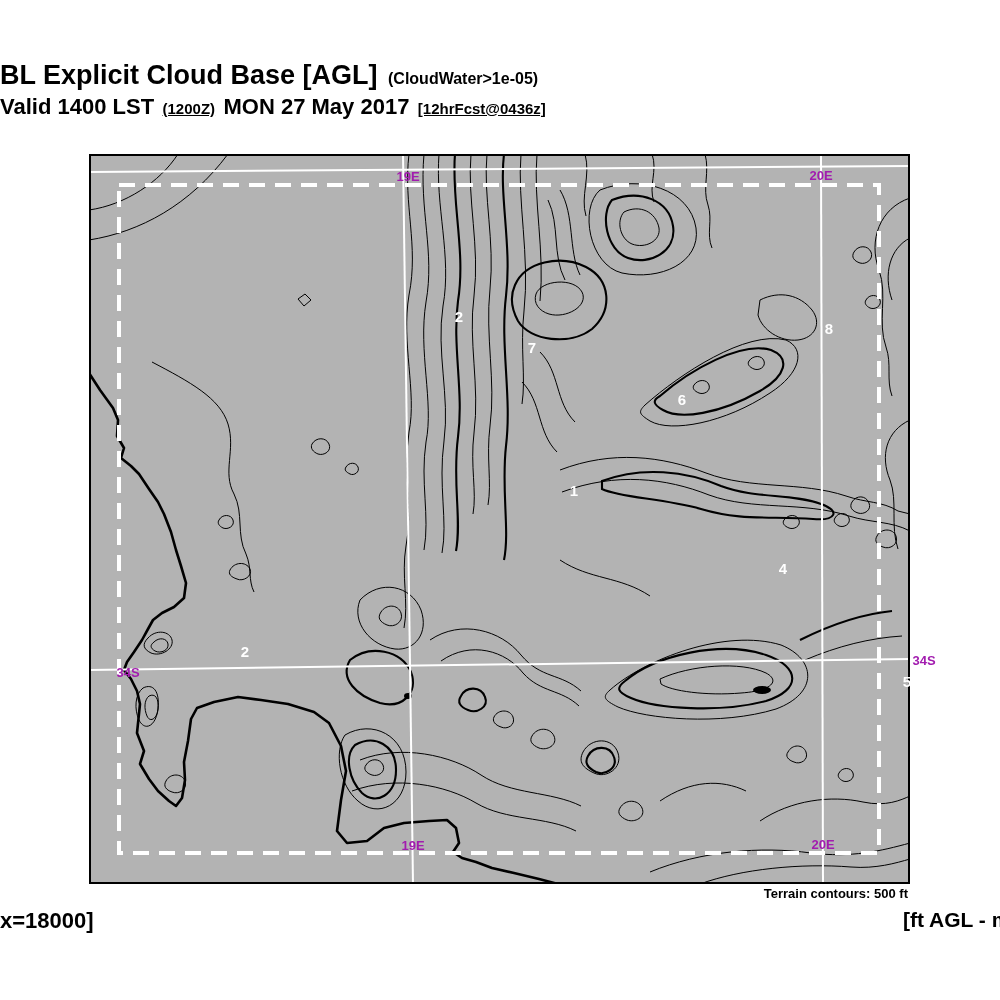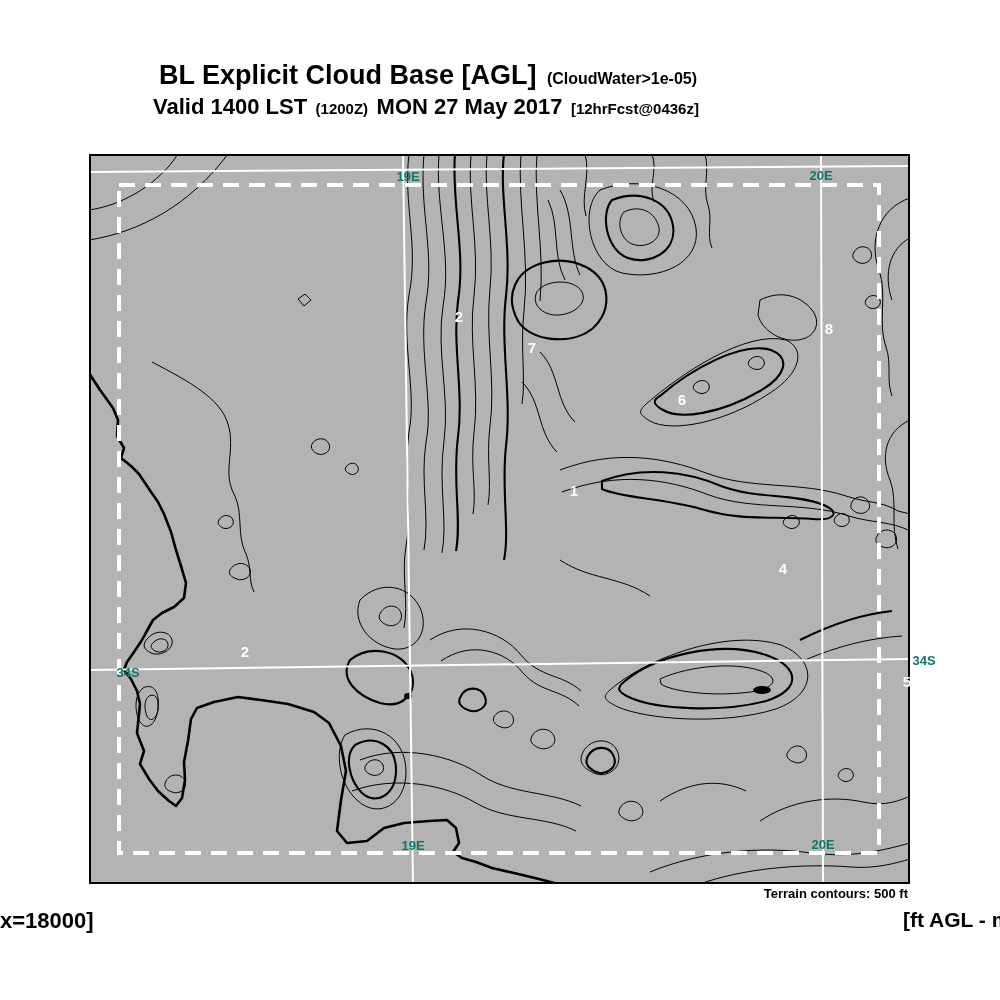--- a/index.html
+++ b/index.html
@@ -1,46 +1,46 @@
 <!DOCTYPE html>
 <html style="--land: #b3b3b3;"><head>
 <meta charset="utf-8">
 <style>
   html,body{margin:0;padding:0;background:#ffffff;}
   .page{
     position:relative;width:1000px;height:1000px;background:#ffffff;
     font-family:"Liberation Sans", sans-serif;color:#000;overflow:hidden;
   }
   
-  .hdr{position:absolute;left:0;width:856px;text-align:center;white-space:nowrap;}
+  .hdr{position:absolute;left:0;width:856px;text-align:left;white-space:nowrap;}
   .hdr-1{top:60px;}
   .t-main{font-size:27px;font-weight:bold;letter-spacing:0px;}
   .t-paren{font-size:16px;font-weight:bold;margin-left:6px;}
   .hdr-2{top:94px;}
   .v-big{font-size:22px;font-weight:bold;}
-  .v-small{font-size:15px;font-weight:bold;margin:0 4px;}
+  .v-small{font-size:15px;font-weight:bold;margin:0 4px;text-decoration:underline;}
   .hdr-3{top:119px;font-size:13.5px;font-weight:bold;}
   
   .map{
     position:absolute;left:89px;top:154px;width:821px;height:730px;
     background:var(--land,#b3b3b3);
   }
   .map svg{display:block;}
   .c-thin path{stroke:#000;stroke-width:1;fill:none;}
   .c-bold path{stroke:#000;stroke-width:2.1;fill:none;}
   .c-fill ellipse{fill:#000;stroke:none;}
   .coast{stroke:#000;stroke-width:2.6;fill:none;stroke-linejoin:round;stroke-linecap:round;}
   .gridline{stroke:#fff;stroke-width:2;fill:none;}
   .dash-border{stroke:#fff;stroke-width:4;fill:none;stroke-dasharray:16 10;}
   .map-frame{stroke:#000;stroke-width:2;fill:none;}
   
   .lbl-layer{position:absolute;left:0;top:0;width:1000px;height:1000px;pointer-events:none;}
   .grid-lbl{
     position:absolute;transform:translate(-50%,-50%);
-    font-size:13px;font-weight:bold;color:#0f766e;white-space:nowrap;
+    font-size:13px;font-weight:bold;color:#a21caf;white-space:nowrap;
   }
   .val-lbl{
     position:absolute;transform:translate(-50%,-50%);
     font-size:15px;font-weight:bold;color:#ffffff;white-space:nowrap;
   }
   
   .terrain-note{position:absolute;top:886px;right:92px;font-size:13px;font-weight:bold;}
   .bottom-left{position:absolute;top:908px;left:0px;font-size:22px;font-weight:bold;white-space:nowrap;}
   .bottom-right{position:absolute;top:908px;left:903px;font-size:21px;font-weight:bold;white-space:nowrap;}
 </style>

